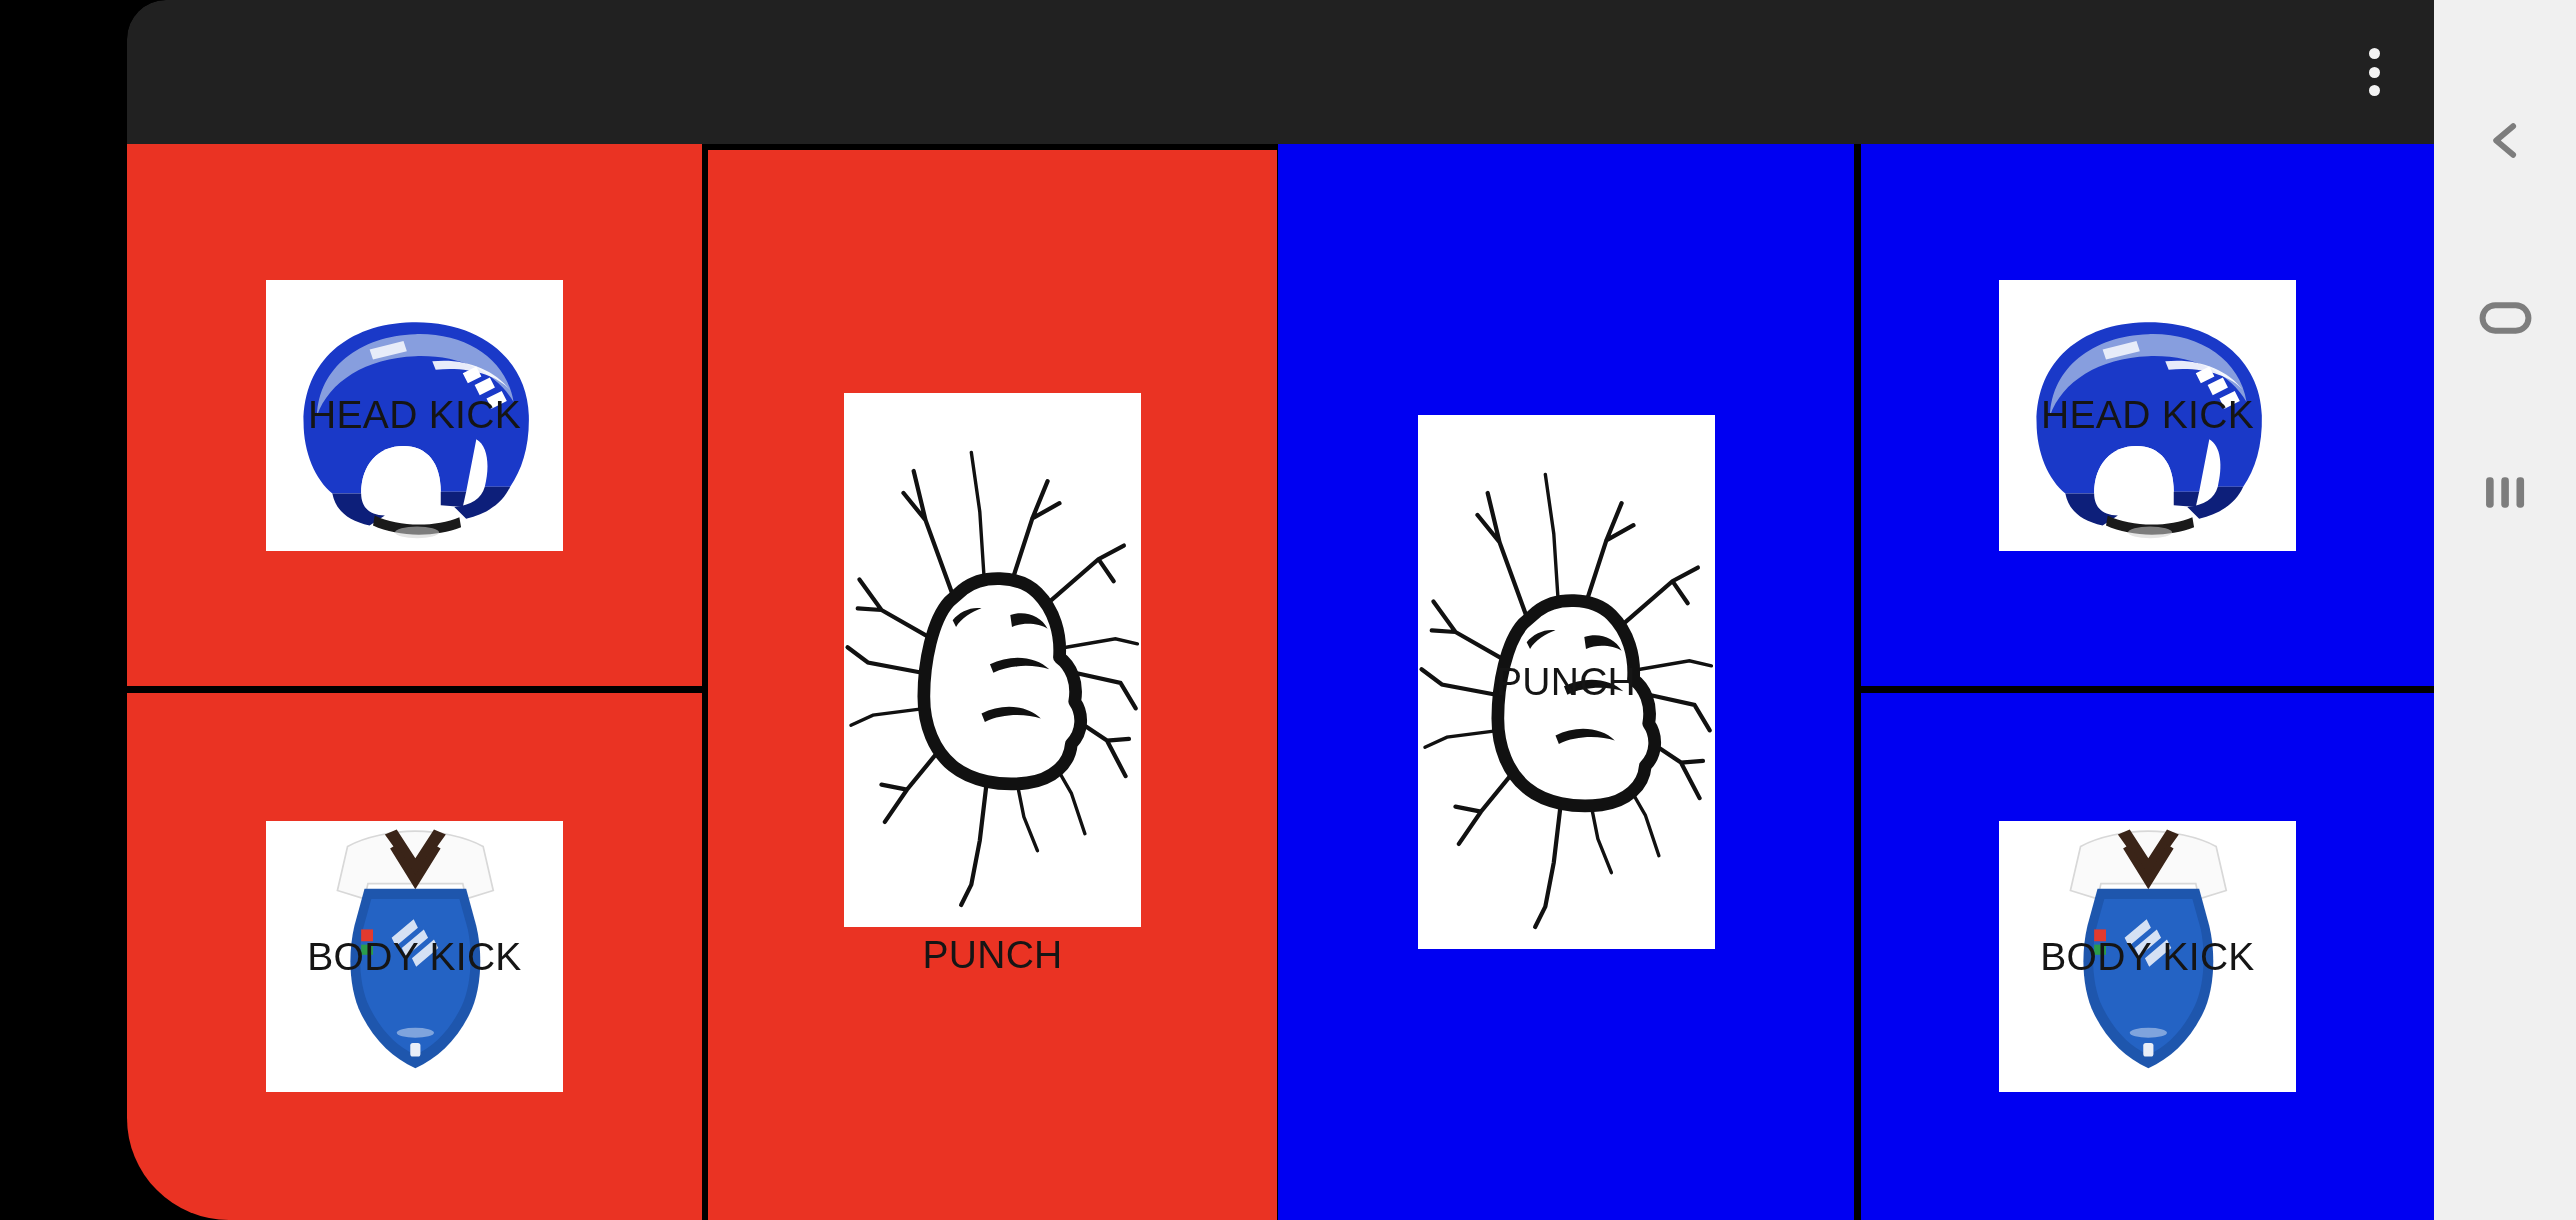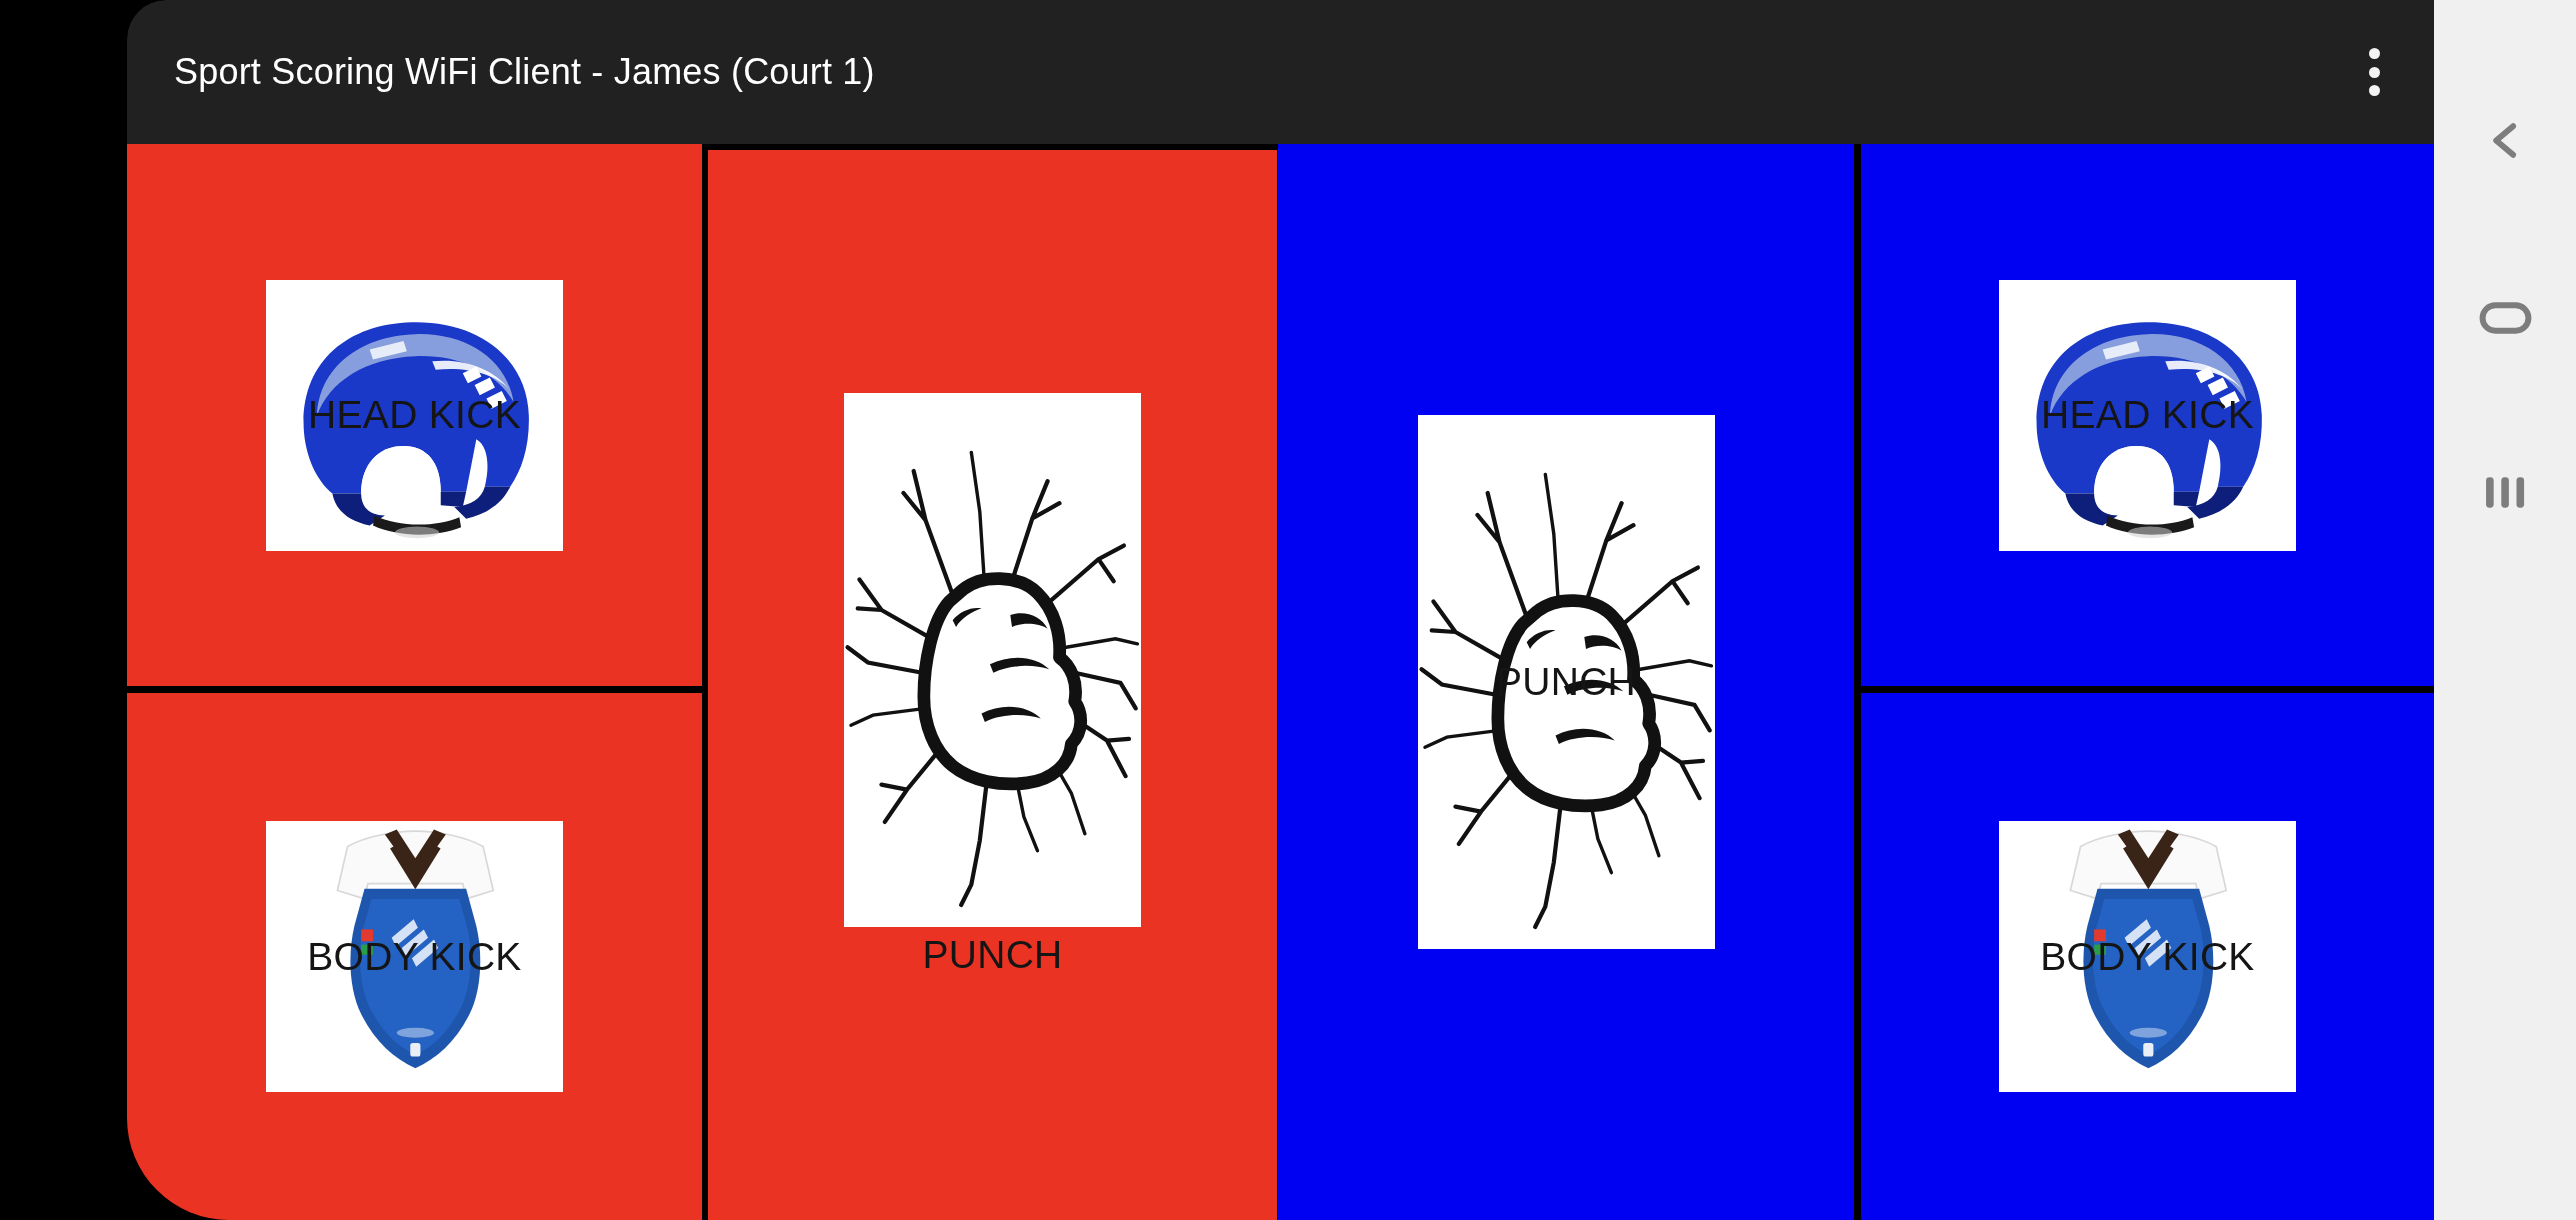--- a/index.html
+++ b/index.html
@@ -185,21 +185,20 @@
   .art { display: block; width: 100%; height: 100%; }
 </style>
 </head>
 <body>
 
 <div id="screen">
 
   <div id="app-window">
 
     <div id="app-bar">
-      <div id="app-bar-title">Sport Scoring WiFi Client  -  James  (Court 1)</div>
       <div id="overflow-menu-button">
         <span class="dot"></span>
         <span class="dot"></span>
         <span class="dot"></span>
       </div>
     </div>
 
     <div id="scoring-grid">
 
       <div id="btn-red-head-kick" class="score-btn red">

